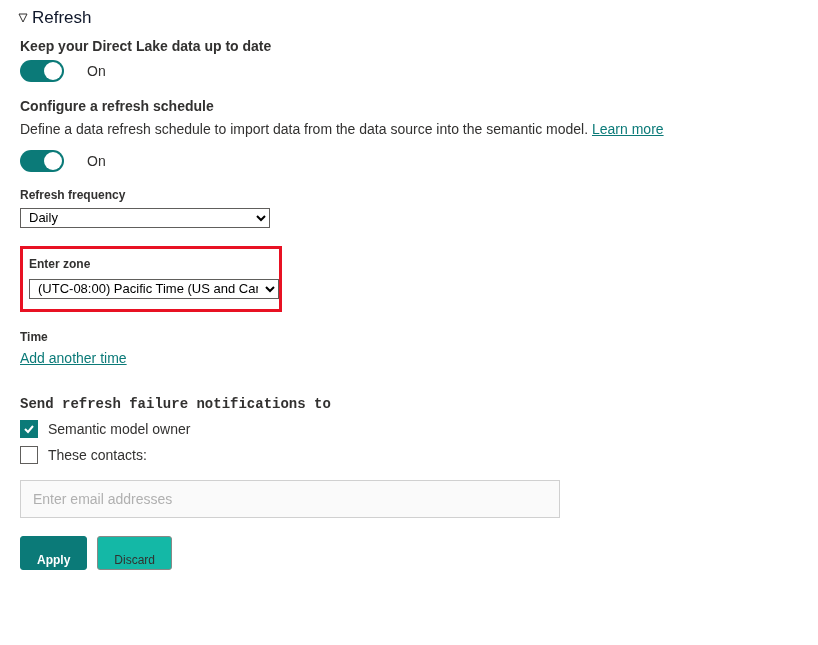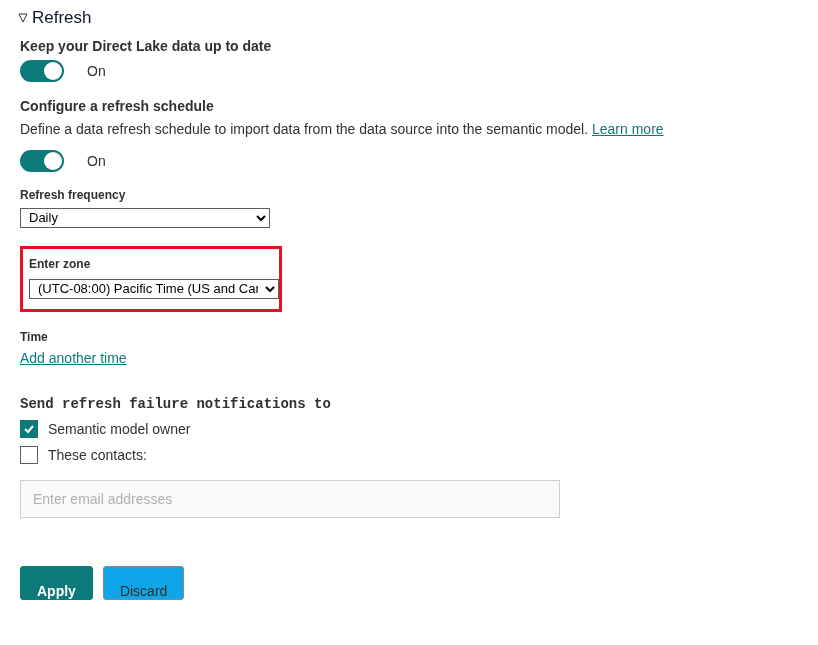--- a/index.html
+++ b/index.html
@@ -117,41 +117,40 @@
     .email-input {
       width: 540px;
       height: 38px;
       border: 1px solid #d0d0d0;
       background: #fafafa;
       font-size: 14px;
       font-family: inherit;
       padding: 0 12px;
       color: #323130;
       margin-top: 8px;
-      margin-bottom: 28px;
+      margin-bottom: 18px;
     }
     .email-input::placeholder { color: #b0b0b0; }
     .button-row { display: flex; gap: 10px; }
     .btn {
       font-family: inherit;
-      font-size: 14px;
+      font-size: 12px;
       height: 34px;
       padding: 16px 16px;
       border-radius: 3px;
       cursor: pointer;
-      margin-top: 20px;
     }
     .btn-primary {
       background: #0b7a78;
       color: #fff;
       border: 1px solid #0b7a78;
       font-weight: 600;
     }
     .btn-secondary {
-      background: #0ea5e9;
+      background: #14b8a6;
       color: #323130;
       border: 1px solid #8a8886;
     }
   </style>
 </head>
 <body>
 
 <div class="section-header">
   <span class="caret">
     <svg width="10" height="10" viewBox="0 0 10 10">

